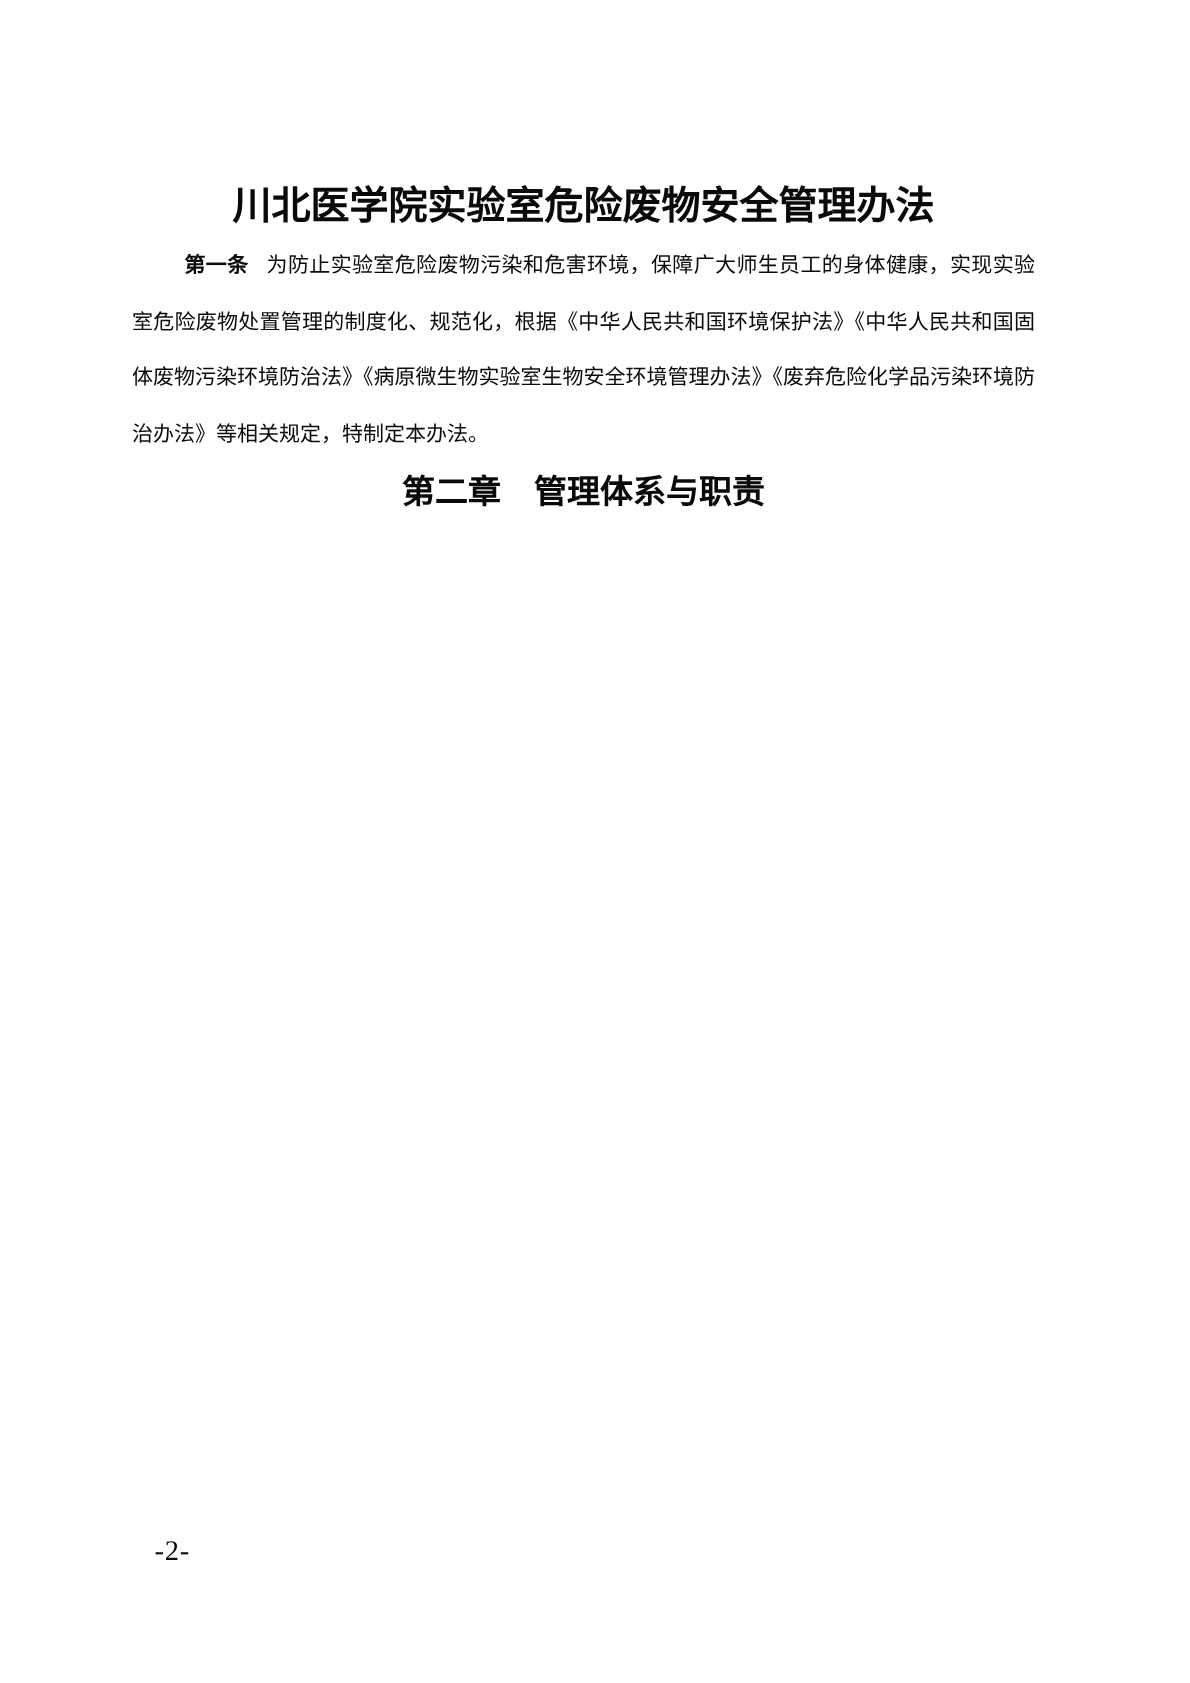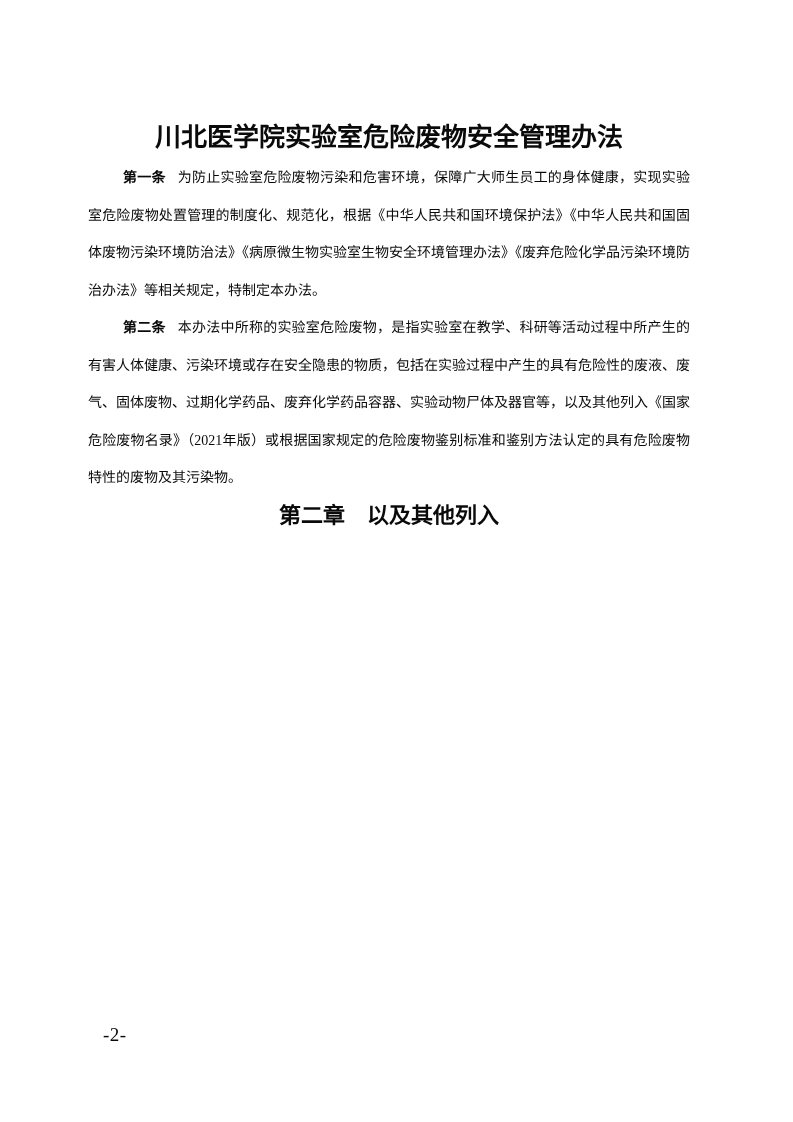--- a/index.html
+++ b/index.html
@@ -73,22 +73,21 @@
 <body>
 
 <div class="page">
   <div class="content">
 
     <h1 class="doc-title">川北医学院实验室危险废物安全管理办法</h1>
 
 
     <p class="article first"><span class="article-label">第一条</span><span>为防止实验室危险废物污染和危害环境，保障广大师生员工的身体健康，实现实验室危险废物处置管理的制度化、规范化，根据《中华人民共和国环境保护法》《中华人民共和国固体废物污染环境防治法》《病原微生物实验室生物安全环境管理办法》《废弃危险化学品污染环境防治办法》等相关规定，特制定本办法。</span></p>
 
-    <p class="article"><span class="article-label">第二条</span><span>本办法中所称的实验室危险废物，是指实验室在教学、科研等活动过程中所产生的有害人体健康、污染环境或存在安全隐患的物质，包括在实验过程中产生的具有危险性的废液、废气、固体废物、过期化学药品、废弃化学药品容器、实验动物尸体及器官等，以及其他列入《国家危险废物名录》（2021年版）或根据国家规定的危险废物鉴别标准和鉴别方法认定的具有危险废物特性的废物及其污染物。</span></p>
 
-    <h2 class="chapter-heading ch2">第二章　以及其他列入</h2>
+    <h2 class="chapter-heading ch2">第二章　管理体系与职责</h2>
 
 
 
   </div>
 
   <div class="page-number">-2-</div>
 </div>
 
 </body></html>

